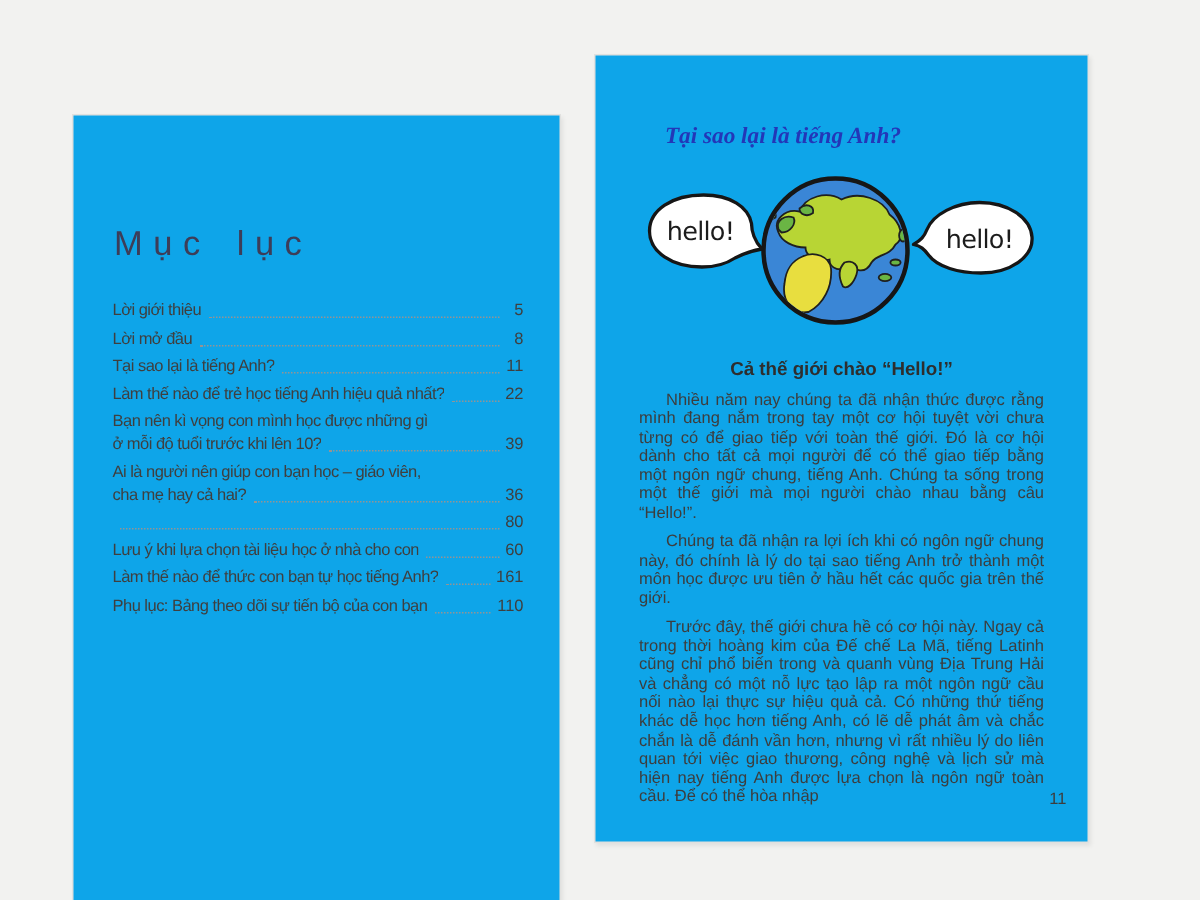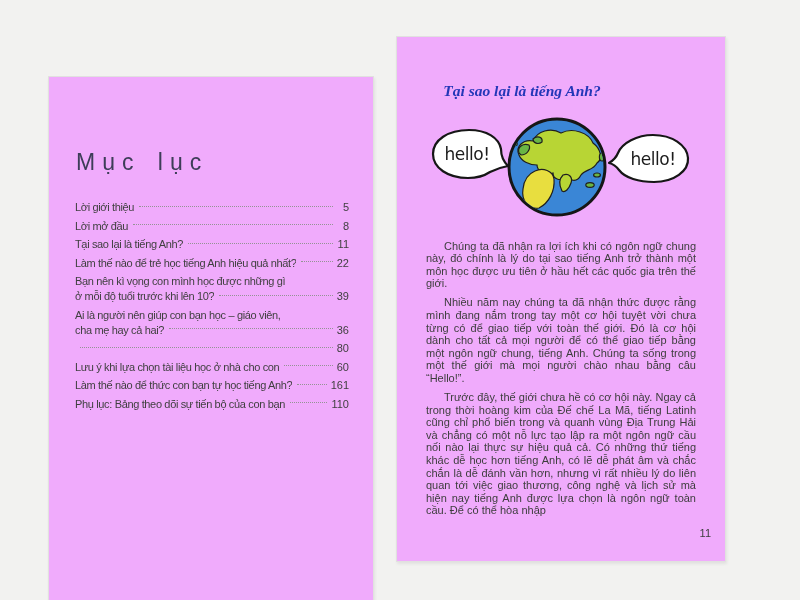--- a/index.html
+++ b/index.html
@@ -5,39 +5,39 @@
   html,body{margin:0;padding:0;}
   body{
     width:800px;height:600px;
     background:#f2f2f0;
     font-family:"Liberation Sans","DejaVu Sans",sans-serif;
     overflow:hidden;
   }
   .canvas{position:relative;width:800px;height:600px;}
   .page{
     position:absolute;top:36px;height:526px;
-    background:#f0abfc;
+    background:#0ea5e9;
     border:1px solid #e1e1df;
     box-shadow:1px 2px 3px rgba(0,0,0,0.07);
     box-sizing:border-box;
   }
   .left-page{left:48px;width:326px;padding:72px 24px 0 26px;margin-top:40px;}
   .right-page{left:396px;width:330px;padding:44px 0 0 0;}
 
   
   .toc-title{
     margin:0 0 0 1px;
     font-size:23px;line-height:27px;font-weight:400;
     color:#3d3d58;
     letter-spacing:7px;word-spacing:4px;
   }
   .toc{margin-top:24px;font-size:11px;letter-spacing:-0.35px;color:#3f3f3f;}
   .toc-item{margin-bottom:3.5px;}
   .toc-line,.toc-row{line-height:15px;}
-  .toc-row{display:flex;align-items:center;overflow:hidden;}
+  .toc-row{display:flex;align-items:flex-end;overflow:hidden;}
   .toc-label{white-space:nowrap;flex:0 1 auto;min-width:0;overflow:hidden;}
   .toc-dots{
     flex:1 1 auto;min-width:5px;
     border-bottom:1.6px dotted #949494;
     margin:0 4px 3px 5px;
   }
   .toc-page{flex:0 0 auto;text-align:right;min-width:12px;letter-spacing:0;}
 
   
   .chapter-title{
@@ -203,23 +203,24 @@
         <path d="M 58,17 C 37,17 22,27 22,41 C 22,55 37,65 57,65 C 65,65 73,63 79,59 C 85,56 91,54 97,53 C 92,48 90,41 90,36 C 88,25 76,17 58,17 Z" fill="#ffffff" stroke="#161616" stroke-width="2.2" stroke-linejoin="round"></path>
         <text class="hello-text" x="56" y="47" text-anchor="middle">hello!</text>
       </g>
 
       <g>
         <path d="M 242,22 C 261,22 276,32 277,45 C 278,58 263,69 243,69 C 228,69 214,65 208,57 C 205,53 203,51 198,50 C 203,47 205,45 207,40 C 211,30 226,22 242,22 Z" fill="#ffffff" stroke="#161616" stroke-width="2.2" stroke-linejoin="round"></path>
         <text class="hello-text" x="242" y="52" text-anchor="middle">hello!</text>
       </g>
     </svg>
 
+    <div class="section-heading">Cả thế giới chào “Hello!”</div>
 
     <div class="body-text">
+      <p>Nhiều năm nay chúng ta đã nhận thức được rằng mình đang nắm trong tay một cơ hội tuyệt vời chưa từng có để giao tiếp với toàn thế giới. Đó là cơ hội dành cho tất cả mọi người để có thể giao tiếp bằng một ngôn ngữ chung, tiếng Anh. Chúng ta sống trong một thế giới mà mọi người chào nhau bằng câu “Hello!”.</p>
       <p>Chúng ta đã nhận ra lợi ích khi có ngôn ngữ chung này, đó chính là lý do tại sao tiếng Anh trở thành một môn học được ưu tiên ở hầu hết các quốc gia trên thế giới.</p>
-      <p>Nhiều năm nay chúng ta đã nhận thức được rằng mình đang nắm trong tay một cơ hội tuyệt vời chưa từng có để giao tiếp với toàn thế giới. Đó là cơ hội dành cho tất cả mọi người để có thể giao tiếp bằng một ngôn ngữ chung, tiếng Anh. Chúng ta sống trong một thế giới mà mọi người chào nhau bằng câu “Hello!”.</p>
       <p>Trước đây, thế giới chưa hề có cơ hội này. Ngay cả trong thời hoàng kim của Đế chế La Mã, tiếng Latinh cũng chỉ phổ biến trong và quanh vùng Địa Trung Hải và chẳng có một nỗ lực tạo lập ra một ngôn ngữ cầu nối nào lại thực sự hiệu quả cả. Có những thứ tiếng khác dễ học hơn tiếng Anh, có lẽ dễ phát âm và chắc chắn là dễ đánh vần hơn, nhưng vì rất nhiều lý do liên quan tới việc giao thương, công nghệ và lịch sử mà hiện nay tiếng Anh được lựa chọn là ngôn ngữ toàn cầu. Để có thể hòa nhập</p>
     </div>
 
     <div class="pagenum">11</div>
   </div>
 
 </div>
 
 </body></html>

